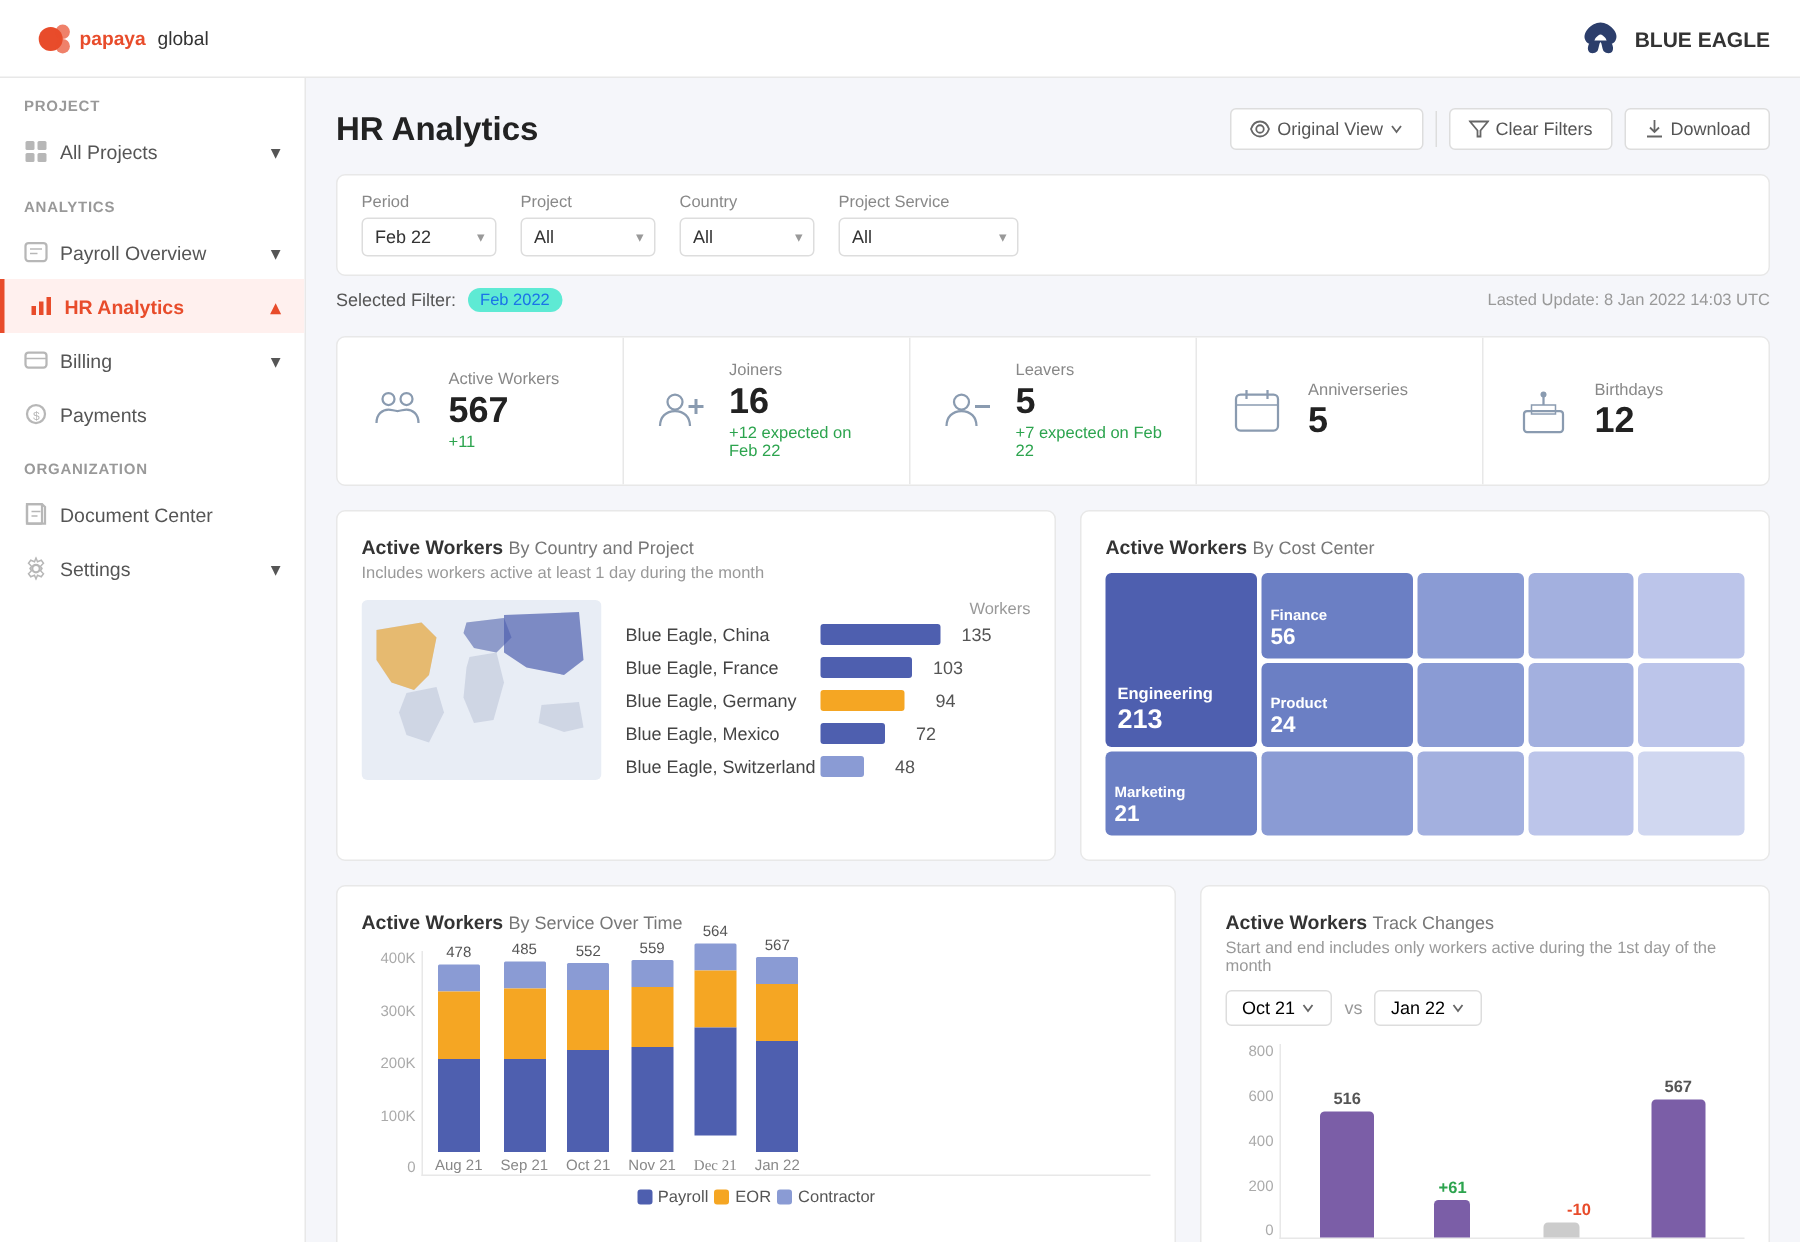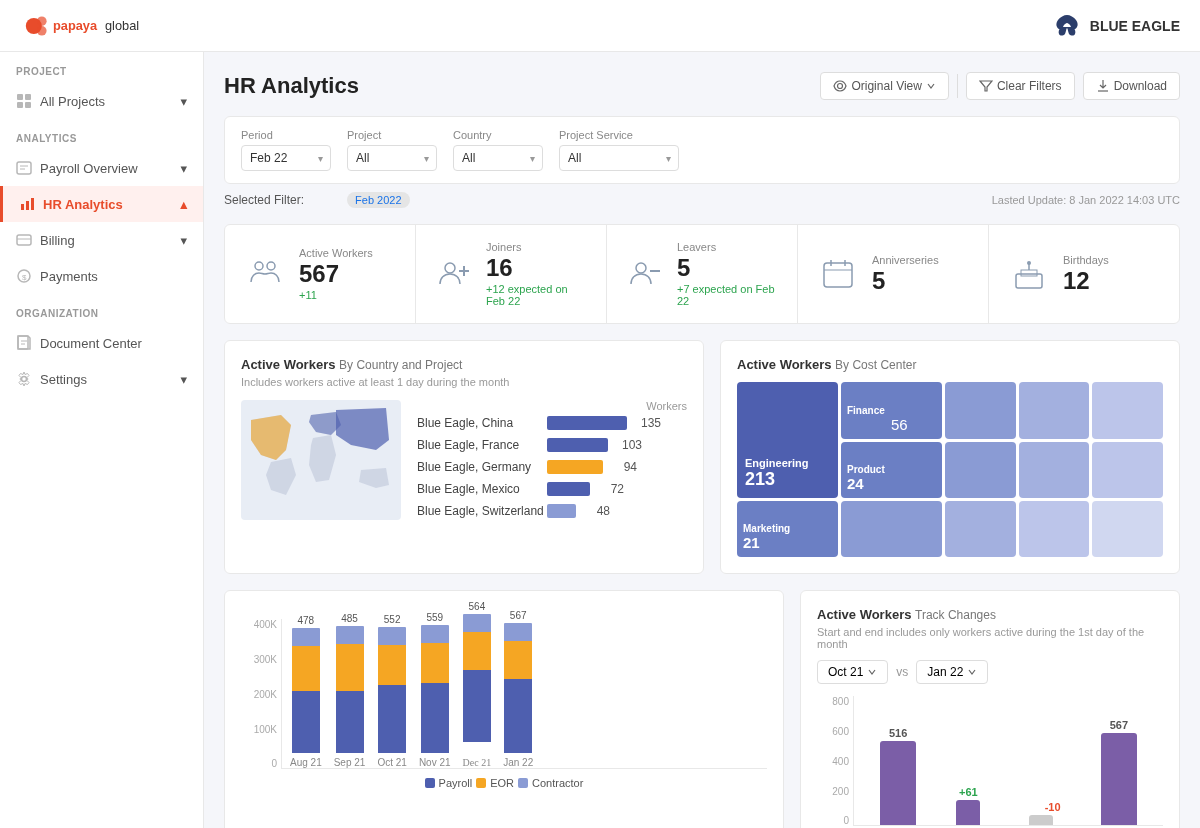--- a/index.html
+++ b/index.html
@@ -36,21 +36,21 @@
     
     .filters-row { display: flex; align-items: flex-end; gap: 16px; margin-bottom: 8px; background: #fff; padding: 12px 16px; border-radius: 6px; border: 1px solid #e8e8e8; }
     .filter-group { display: flex; flex-direction: column; gap: 4px; }
     .filter-label { font-size: 11px; color: #888; font-weight: 500; }
     .filter-select { padding: 5px 28px 5px 8px; border: 1px solid #ddd; border-radius: 4px; font-size: 12px; color: #333; background: #fff; appearance: none; cursor: pointer; min-width: 90px; position: relative; }
     .select-wrapper { position: relative; display: inline-block; }
     .select-wrapper::after { content: '▾'; position: absolute; right: 8px; top: 50%; transform: translateY(-50%); pointer-events: none; color: #999; font-size: 10px; }
     
     .selected-filter-row { display: flex; align-items: center; justify-content: space-between; margin-bottom: 16px; }
     .selected-filter { display: flex; align-items: center; gap: 8px; font-size: 12px; color: #555; }
-    .filter-chip { background: #e5e5e5; color: #1a73e8; padding: 2px 8px; border-radius: 10px; font-size: 11px; font-weight: 500; margin-left: 35px; }
+    .filter-chip { background: #5eead4; color: #1a73e8; padding: 2px 8px; border-radius: 10px; font-size: 11px; font-weight: 500; }
     .last-update { font-size: 11px; color: #999; }
     
     
     .stats-row { display: flex; gap: 0; margin-bottom: 16px; background: #fff; border-radius: 6px; border: 1px solid #e8e8e8; overflow: hidden; }
     .stat-card { flex: 1; padding: 16px 20px; border-right: 1px solid #e8e8e8; display: flex; align-items: center; gap: 14px; }
     .stat-card:last-child { border-right: none; }
     .stat-icon { width: 40px; height: 40px; display: flex; align-items: center; justify-content: center; color: #8a9bb0; }
     .stat-info { display: flex; flex-direction: column; }
     .stat-label { font-size: 11px; color: #888; margin-bottom: 2px; }
     .stat-value { font-size: 24px; font-weight: 700; color: #222; line-height: 1.1; }
@@ -446,21 +446,21 @@
 
             <div style="display:grid;grid-template-columns:1fr 1fr 0.7fr 0.7fr 0.7fr;grid-template-rows:1fr 1fr 1fr;gap:3px;height:175px;">
 
               <div style="background:#4e5faf;border-radius:4px;padding:8px;display:flex;flex-direction:column;justify-content:flex-end;grid-row:1/3;">
                 <span style="font-size:11px;color:#fff;font-weight:600;">Engineering</span>
                 <span style="font-size:18px;color:#fff;font-weight:700;">213</span>
               </div>
 
               <div style="background:#6b7fc4;border-radius:4px;padding:6px;display:flex;flex-direction:column;justify-content:flex-end;">
                 <span style="font-size:10px;color:#fff;font-weight:600;">Finance</span>
-                <span style="font-size:15px;color:#fff;font-weight:400;margin-left:44px;">56</span>
+                <span style="font-size:15px;color:#fff;font-weight:700;">56</span>
               </div>
 
               <div style="background:#8a9bd4;border-radius:4px;"></div>
 
               <div style="background:#a3b0df;border-radius:4px;"></div>
 
               <div style="background:#bcc5ea;border-radius:4px;"></div>
 
               <div style="background:#6b7fc4;border-radius:4px;padding:6px;display:flex;flex-direction:column;justify-content:flex-end;">
                 <span style="font-size:10px;color:#fff;font-weight:600;">Product</span>
@@ -482,20 +482,24 @@
               <div style="background:#bcc5ea;border-radius:4px;"></div>
               <div style="background:#d0d7f0;border-radius:4px;"></div>
             </div>
           </div>
         </div>
       </div>
 
       <div class="bottom-charts">
 
         <div class="chart-card left">
+          <div class="chart-title">
+            <strong>Active Workers</strong>
+            <span>By Service Over Time</span>
+          </div>
           <div style="position:relative;margin-top:12px;">
 
             <div style="position:absolute;left:0;top:0;height:150px;display:flex;flex-direction:column;justify-content:space-between;width:36px;">
               <span style="font-size:10px;color:#aaa;text-align:right;display:block;">400K</span>
               <span style="font-size:10px;color:#aaa;text-align:right;display:block;">300K</span>
               <span style="font-size:10px;color:#aaa;text-align:right;display:block;">200K</span>
               <span style="font-size:10px;color:#aaa;text-align:right;display:block;">100K</span>
               <span style="font-size:10px;color:#aaa;text-align:right;display:block;">0</span>
             </div>
 

